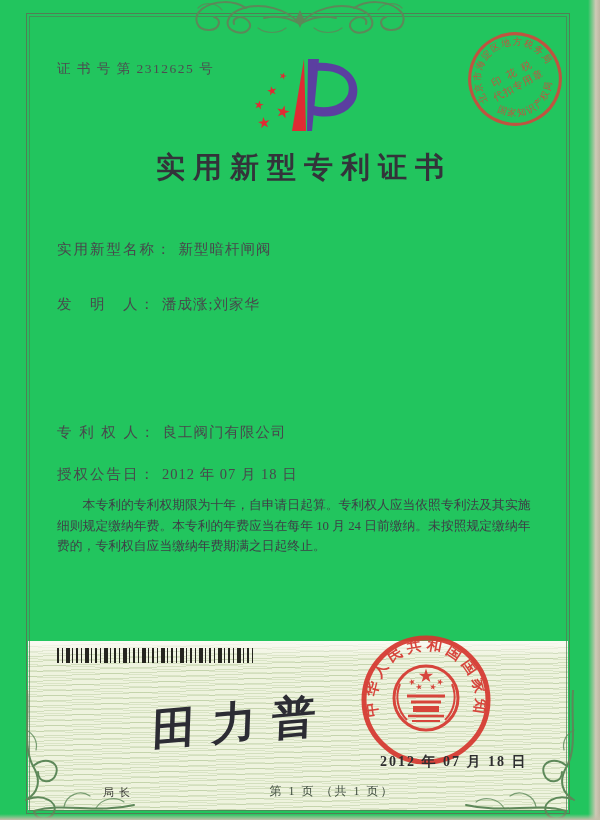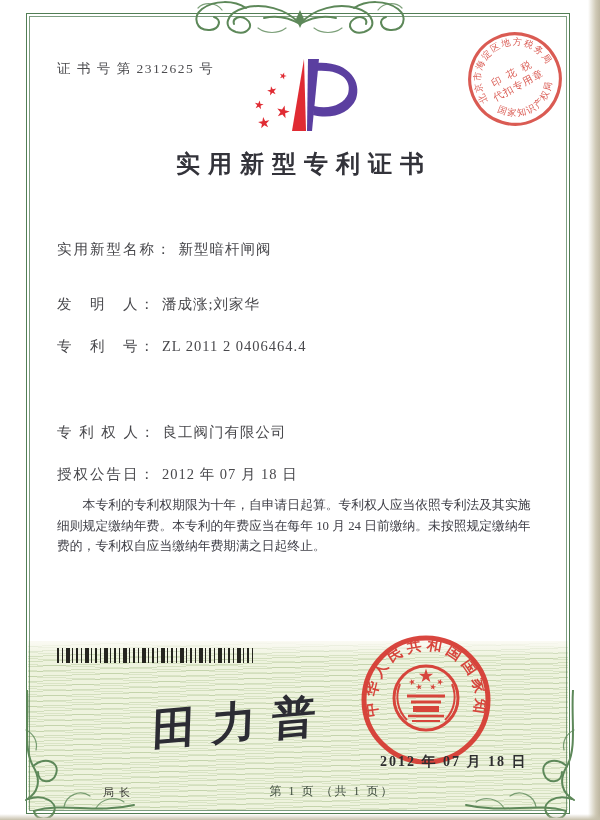--- a/index.html
+++ b/index.html
@@ -1,35 +1,35 @@
 <!DOCTYPE html>
 <html><head>
 <meta charset="utf-8">
 <style>
   html,body{margin:0;padding:0;}
   body{font-family:"Liberation Serif","DejaVu Serif",serif;background:#efece3;}
-  .page{position:relative;width:600px;height:820px;background:#ffffff;overflow:hidden;}
+  .page{position:relative;width:600px;height:820px;background:#22c55e;overflow:hidden;}
   .edge-right{position:absolute;left:588px;top:0;width:12px;height:820px;
     background:linear-gradient(90deg,rgba(205,199,180,0),#cfc9b6 65%,#bdb6a1);z-index:6;}
   .edge-bottom{position:absolute;left:0;top:814px;width:600px;height:6px;
     background:linear-gradient(rgba(190,184,166,0),#c6c0ab);z-index:6;}
   .frame{position:absolute;left:26px;top:13px;width:542px;height:799px;
     border:1.5px solid #527e55;z-index:1;}
   .frame::after{content:"";position:absolute;inset:2px;border:1px solid rgba(82,126,85,.75);}
   .green-band{position:absolute;left:28px;top:641px;width:540px;height:169px;z-index:0;
     background-color:#eef3de;
     background-image:
       repeating-linear-gradient(178deg,rgba(146,175,112,.30) 0 1px,rgba(0,0,0,0) 1px 5px),
       repeating-linear-gradient(182deg,rgba(146,175,112,.22) 0 1px,rgba(0,0,0,0) 1px 6px);}
   .green-band::before{content:"";position:absolute;left:0;top:0;right:0;height:16px;
     background:linear-gradient(#fbfaf4,rgba(251,250,244,0));}
   .cert-no{position:absolute;left:57px;top:60px;font-size:13.5px;color:#4d4d50;
     letter-spacing:1.5px;z-index:2;}
   .title{position:absolute;left:0;top:148px;width:600px;text-align:center;
-    font-size:24px;font-weight:600;color:#33333a;letter-spacing:8px;text-indent:8px;z-index:2;}
+    font-size:29px;font-weight:600;color:#33333a;letter-spacing:8px;text-indent:8px;z-index:2;}
   .logo{position:absolute;left:243px;top:54px;z-index:2;}
   .taxstamp{position:absolute;left:462px;top:26px;z-index:2;opacity:.88;}
   .fieldrow{position:absolute;left:57px;font-size:14.5px;color:#48484c;z-index:2;white-space:nowrap;}
   .fieldrow .lbl{letter-spacing:2px;}
   .fieldrow .val{margin-left:6px;letter-spacing:1px;}
   .r0{top:240px}.r1{top:295px}.r2{top:337px}.r3{top:381px}.r4{top:423px}.r5{top:465px}
   .bodytext{position:absolute;left:57px;top:495px;width:478px;z-index:2;
     font-size:12.8px;line-height:1.62;color:#3e3e46;}
   .bodytext p{margin:0;text-indent:2em;}
   .barcode{position:absolute;left:57px;top:648px;width:196px;height:15px;z-index:2;
@@ -129,23 +129,20 @@
   </svg>
 
   <div class="title">实用新型专利证书</div>
 
   <div class="fieldrow r0">
     <span class="lbl">实用新型名称：</span><span class="val">新型暗杆闸阀</span>
   </div>
   <div class="fieldrow r1">
     <span class="lbl">发　明　人：</span><span class="val">潘成涨;刘家华</span>
   </div>
-  <div class="fieldrow r2">
-    <span class="lbl">专　利　号：</span><span class="val">ZL 2011 2 0406464.4</span>
-  </div>
   <div class="fieldrow r4">
     <span class="lbl">专 利 权 人：</span><span class="val">良工阀门有限公司</span>
   </div>
   <div class="fieldrow r5">
     <span class="lbl">授权公告日：</span><span class="val">2012 年 07 月 18 日</span>
   </div>
 
   <div class="bodytext">
     <p>本专利的专利权期限为十年，自申请日起算。专利权人应当依照专利法及其实施细则规定缴纳年费。本专利的年费应当在每年 10 月 24 日前缴纳。未按照规定缴纳年费的，专利权自应当缴纳年费期满之日起终止。</p>
   </div>

